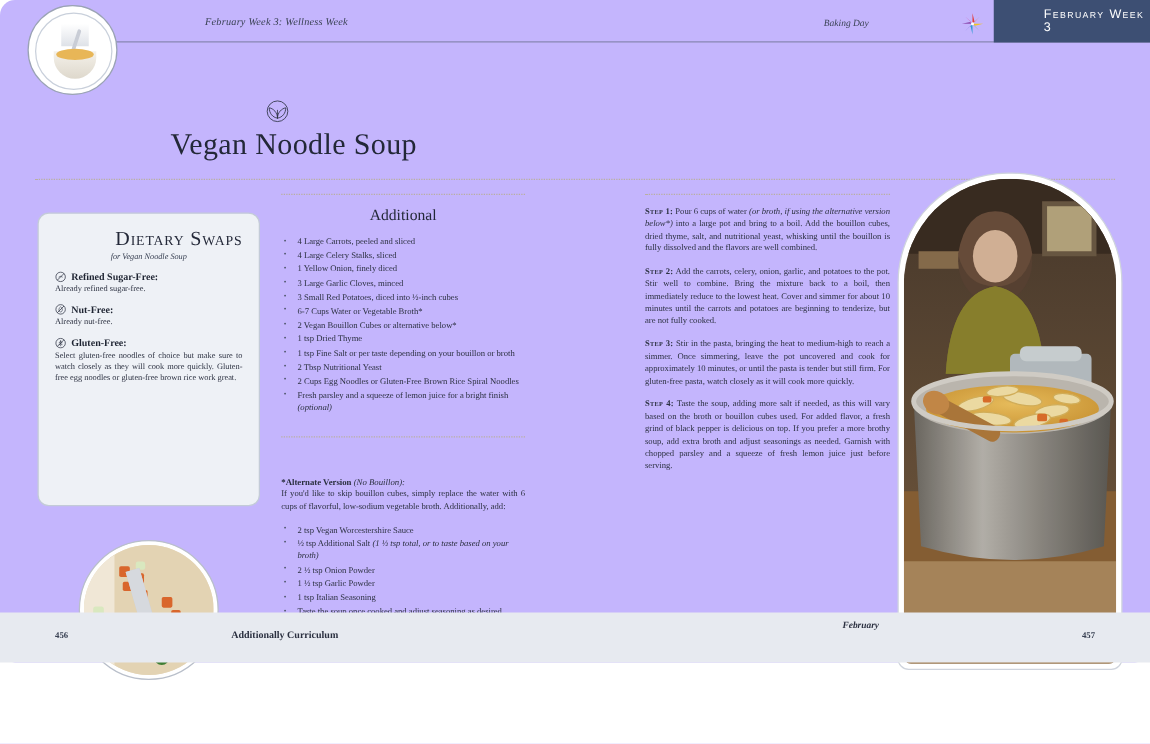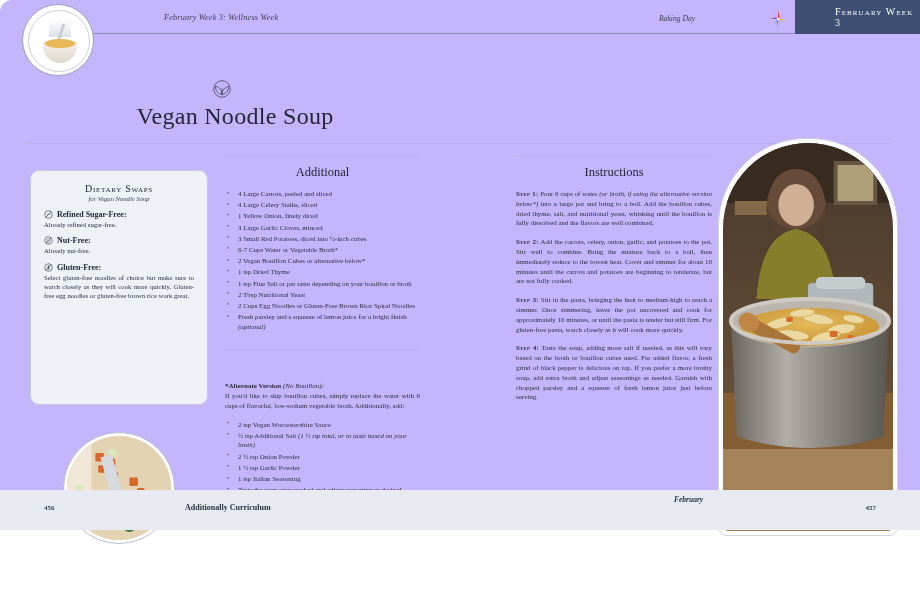--- a/index.html
+++ b/index.html
@@ -28,21 +28,21 @@
     font-style:italic; font-size:7.6px; color:#3a4254;
   }
   .hdr-star { position:absolute; left:768px; top:9px; width:20px; height:20px; }
   .hdr-tab {
     position:absolute; right:0; top:0; width:125px; height:34px;
     background:#3d4f73; color:#fff;
     display:flex; align-items:center; justify-content:center;
   }
   .hdr-tab span {
     font-variant:small-caps; font-size:10px; letter-spacing:1.1px;
-    font-family:Liberation Serif, serif;
+    font-family:Liberation Sans, sans-serif;
     padding-left:40px;
   }
 
   
   .medallion {
     position:absolute; left:22px; top:4px; width:72px; height:72px;
     border-radius:50%; border:1px solid #9aa3b4; background:#fff;
     overflow:hidden;
   }
   .medallion-inner {
@@ -108,21 +108,21 @@
   .step b { font-variant:small-caps; font-weight:bold; letter-spacing:.2px; }
   .step i { font-style:italic; }
 
   
   .swaps {
     position:absolute; left:30px; top:170px; width:178px; height:235px;
     background:#eef1f6; border:1px solid #c3cbd8; border-radius:9px;
     padding:12px 13px;
   }
   .swaps-title {
-    text-align:center; font-variant:small-caps; font-size:10px;
+    text-align:right; font-variant:small-caps; font-size:16px;
     letter-spacing:.7px; color:#232838;
   }
   .swaps-sub {
     text-align:center; font-style:italic; font-size:6.6px; color:#3a4254;
     margin-top:1px; margin-bottom:8px;
   }
   .swap-item { margin-bottom:7px; }
   .swap-head { display:flex; align-items:center; gap:4px; }
   .swap-name { font-weight:bold; font-size:8px; color:#1e2432; }
   .swap-text { font-size:6.7px; line-height:9.3px; text-align:justify; margin-top:1px; }
@@ -281,21 +281,20 @@
         <li>½ tsp Additional Salt <i>(1 ½ tsp total, or to taste based on your broth)</i></li>
         <li>2 ½ tsp Onion Powder</li>
         <li>1 ½ tsp Garlic Powder</li>
         <li>1 tsp Italian Seasoning</li>
         <li>Taste the soup once cooked and adjust seasoning as desired.</li>
       </ul>
   </div>
 
   <div class="col-ins">
     <div class="col-rule"></div>
-    <div class="col-head">Instructions</div>
     <div id="steps">
         <p class="step"><b>Step 1:</b> Pour 6 cups of water <i>(or broth, if using the alternative version below*)</i> into a large pot and bring to a boil. Add the bouillon cubes, dried thyme, salt, and nutritional yeast, whisking until the bouillon is fully dissolved and the flavors are well combined.</p>
         <p class="step"><b>Step 2:</b> Add the carrots, celery, onion, garlic, and potatoes to the pot. Stir well to combine. Bring the mixture back to a boil, then immediately reduce to the lowest heat. Cover and simmer for about 10 minutes until the carrots and potatoes are beginning to tenderize, but are not fully cooked.</p>
         <p class="step"><b>Step 3:</b> Stir in the pasta, bringing the heat to medium-high to reach a simmer. Once simmering, leave the pot uncovered and cook for approximately 10 minutes, or until the pasta is tender but still firm. For gluten-free pasta, watch closely as it will cook more quickly.</p>
         <p class="step"><b>Step 4:</b> Taste the soup, adding more salt if needed, as this will vary based on the broth or bouillon cubes used. For added flavor, a fresh grind of black pepper is delicious on top. If you prefer a more brothy soup, add extra broth and adjust seasonings as needed. Garnish with chopped parsley and a squeeze of fresh lemon juice just before serving.</p>
       </div>
   </div>
 
   <div class="photo-circle">
     <div class="inner">

